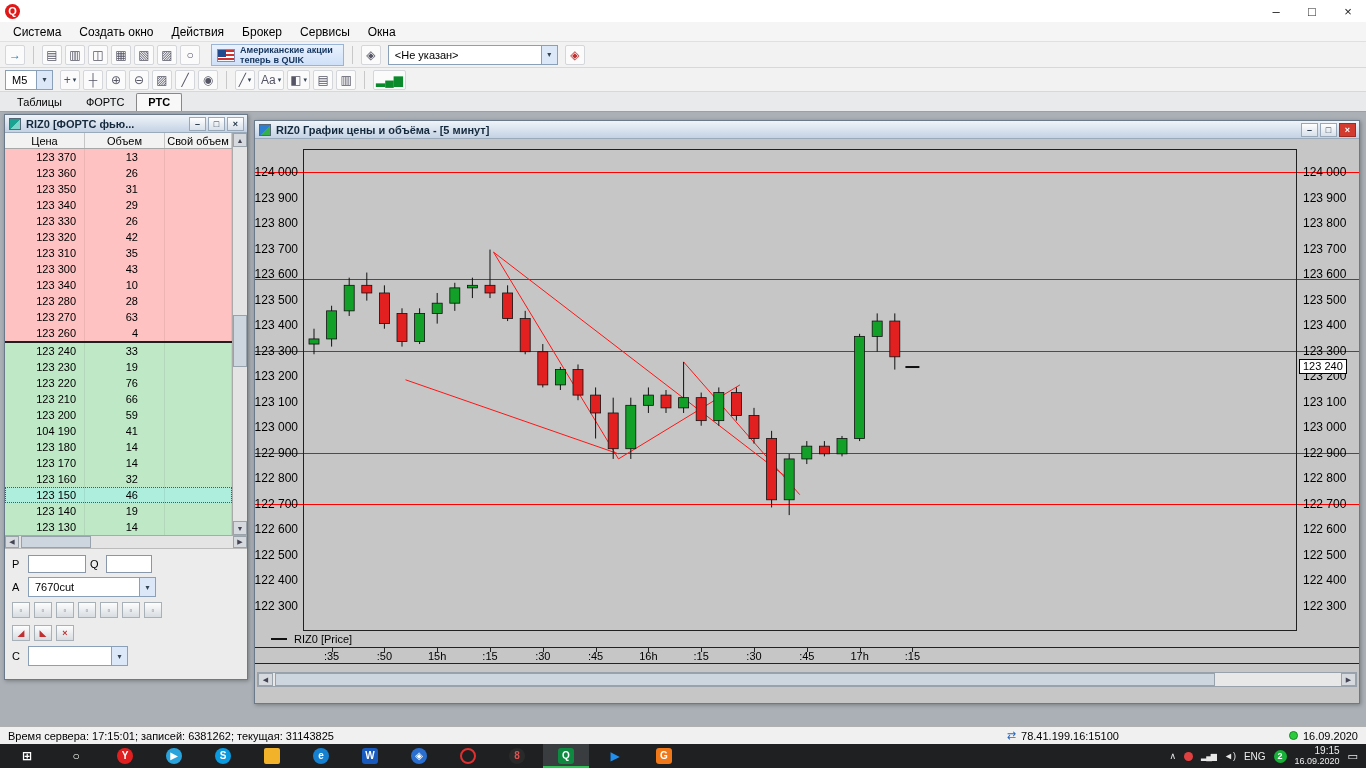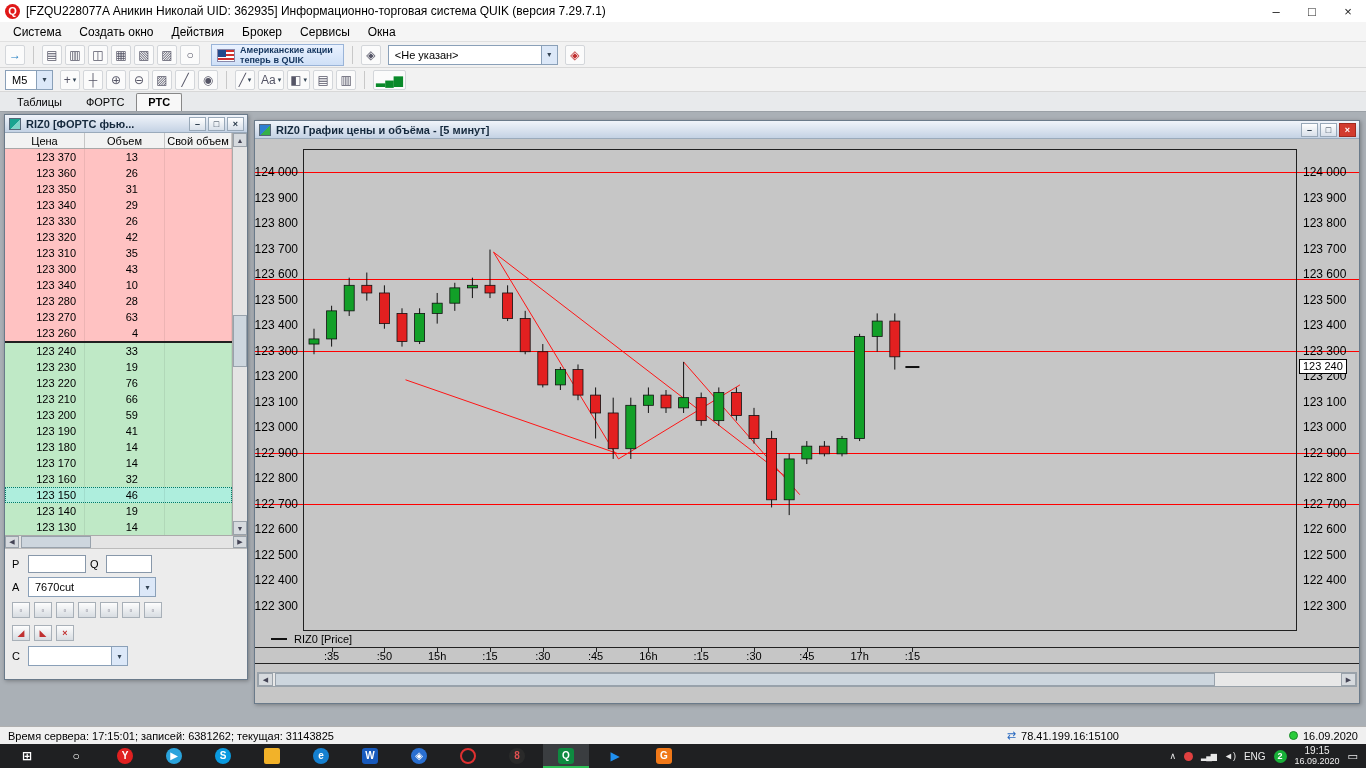--- a/index.html
+++ b/index.html
@@ -136,29 +136,28 @@
   .app-ic.ring{border-radius:50%}
   .app-ic.folder{border-radius:2px}
   .app-ic.plain{font-size:12px}
   .tb-tray{margin-left:auto;display:flex;align-items:center;gap:8px;padding-right:4px}
   .tray-ic{font-size:9px;color:#e8e8e8}
   .tray-ic.bars{letter-spacing:-1px;font-size:8px}
   .tray-dot{width:9px;height:9px;border-radius:50%;background:#e04040;display:inline-block}
   .tray-lang{font-size:10px}
   .badge2{width:13px;height:13px;border-radius:50%;background:#18b038;color:#fff;font-size:9px;
           display:flex;align-items:center;justify-content:center;font-weight:bold}
-  .tray-clock{text-align:center;font-size:10px;line-height:11px}
+  .tray-clock{text-align:right;font-size:10px;line-height:11px}
   .tray-clock .d{font-size:9px}
 </style>
 </head>
 <body>
 
 <div class="titlebar">
   <div class="q-logo">Q</div>
-  <div class="title">[FZQU228077A Аникин Николай UID: 362935] Информационно-торговая система QUIK (версия 7.29.7.1)</div>
   <div class="win-btns">
     <div class="win-btn">–</div>
     <div class="win-btn">□</div>
     <div class="win-btn">×</div>
   </div>
 </div>
 
 <div class="menubar" id="menu">
     <span class="menu-item">Система</span>
     <span class="menu-item">Создать окно</span>
@@ -384,21 +383,21 @@
               <div class="c-price">123 210</div>
               <div class="c-vol">66</div>
               <div class="c-own"></div>
             </div>
             <div class="ob-row bid">
               <div class="c-price">123 200</div>
               <div class="c-vol">59</div>
               <div class="c-own"></div>
             </div>
             <div class="ob-row bid">
-              <div class="c-price">123 190</div>
+              <div class="c-price">104 190</div>
               <div class="c-vol">41</div>
               <div class="c-own"></div>
             </div>
             <div class="ob-row bid">
               <div class="c-price">123 180</div>
               <div class="c-vol">14</div>
               <div class="c-own"></div>
             </div>
             <div class="ob-row bid">
               <div class="c-price">123 170</div>

